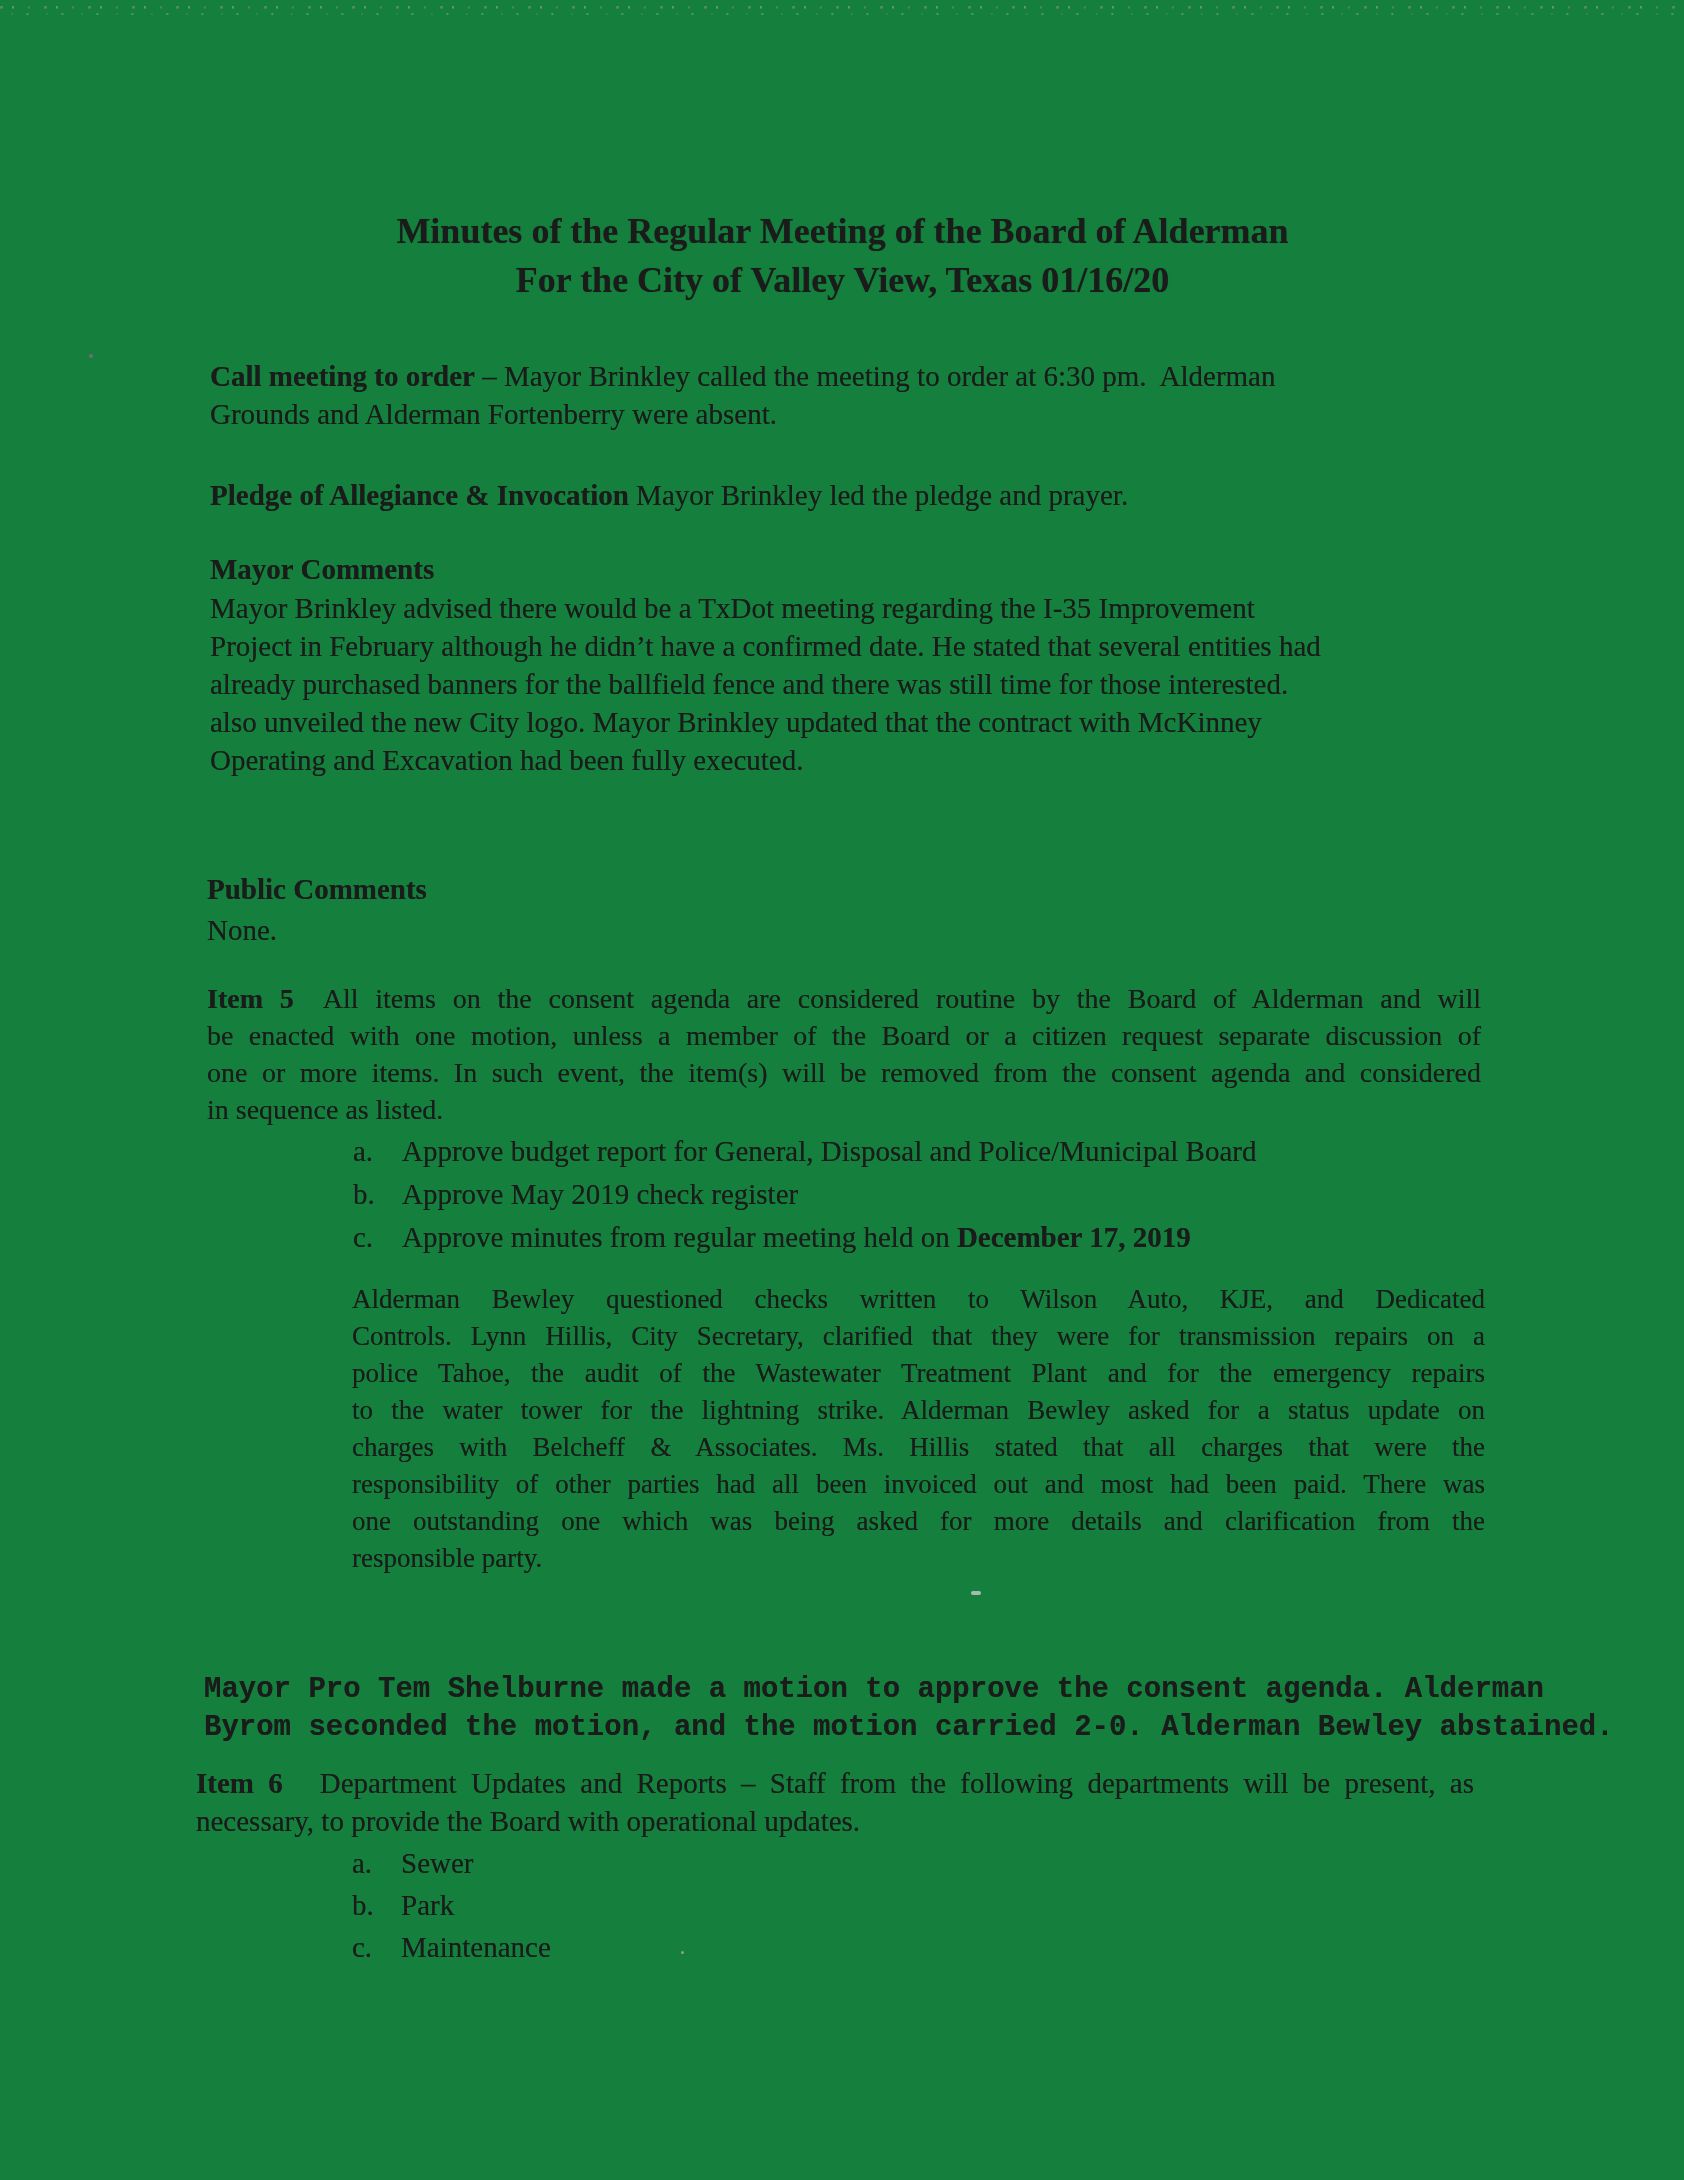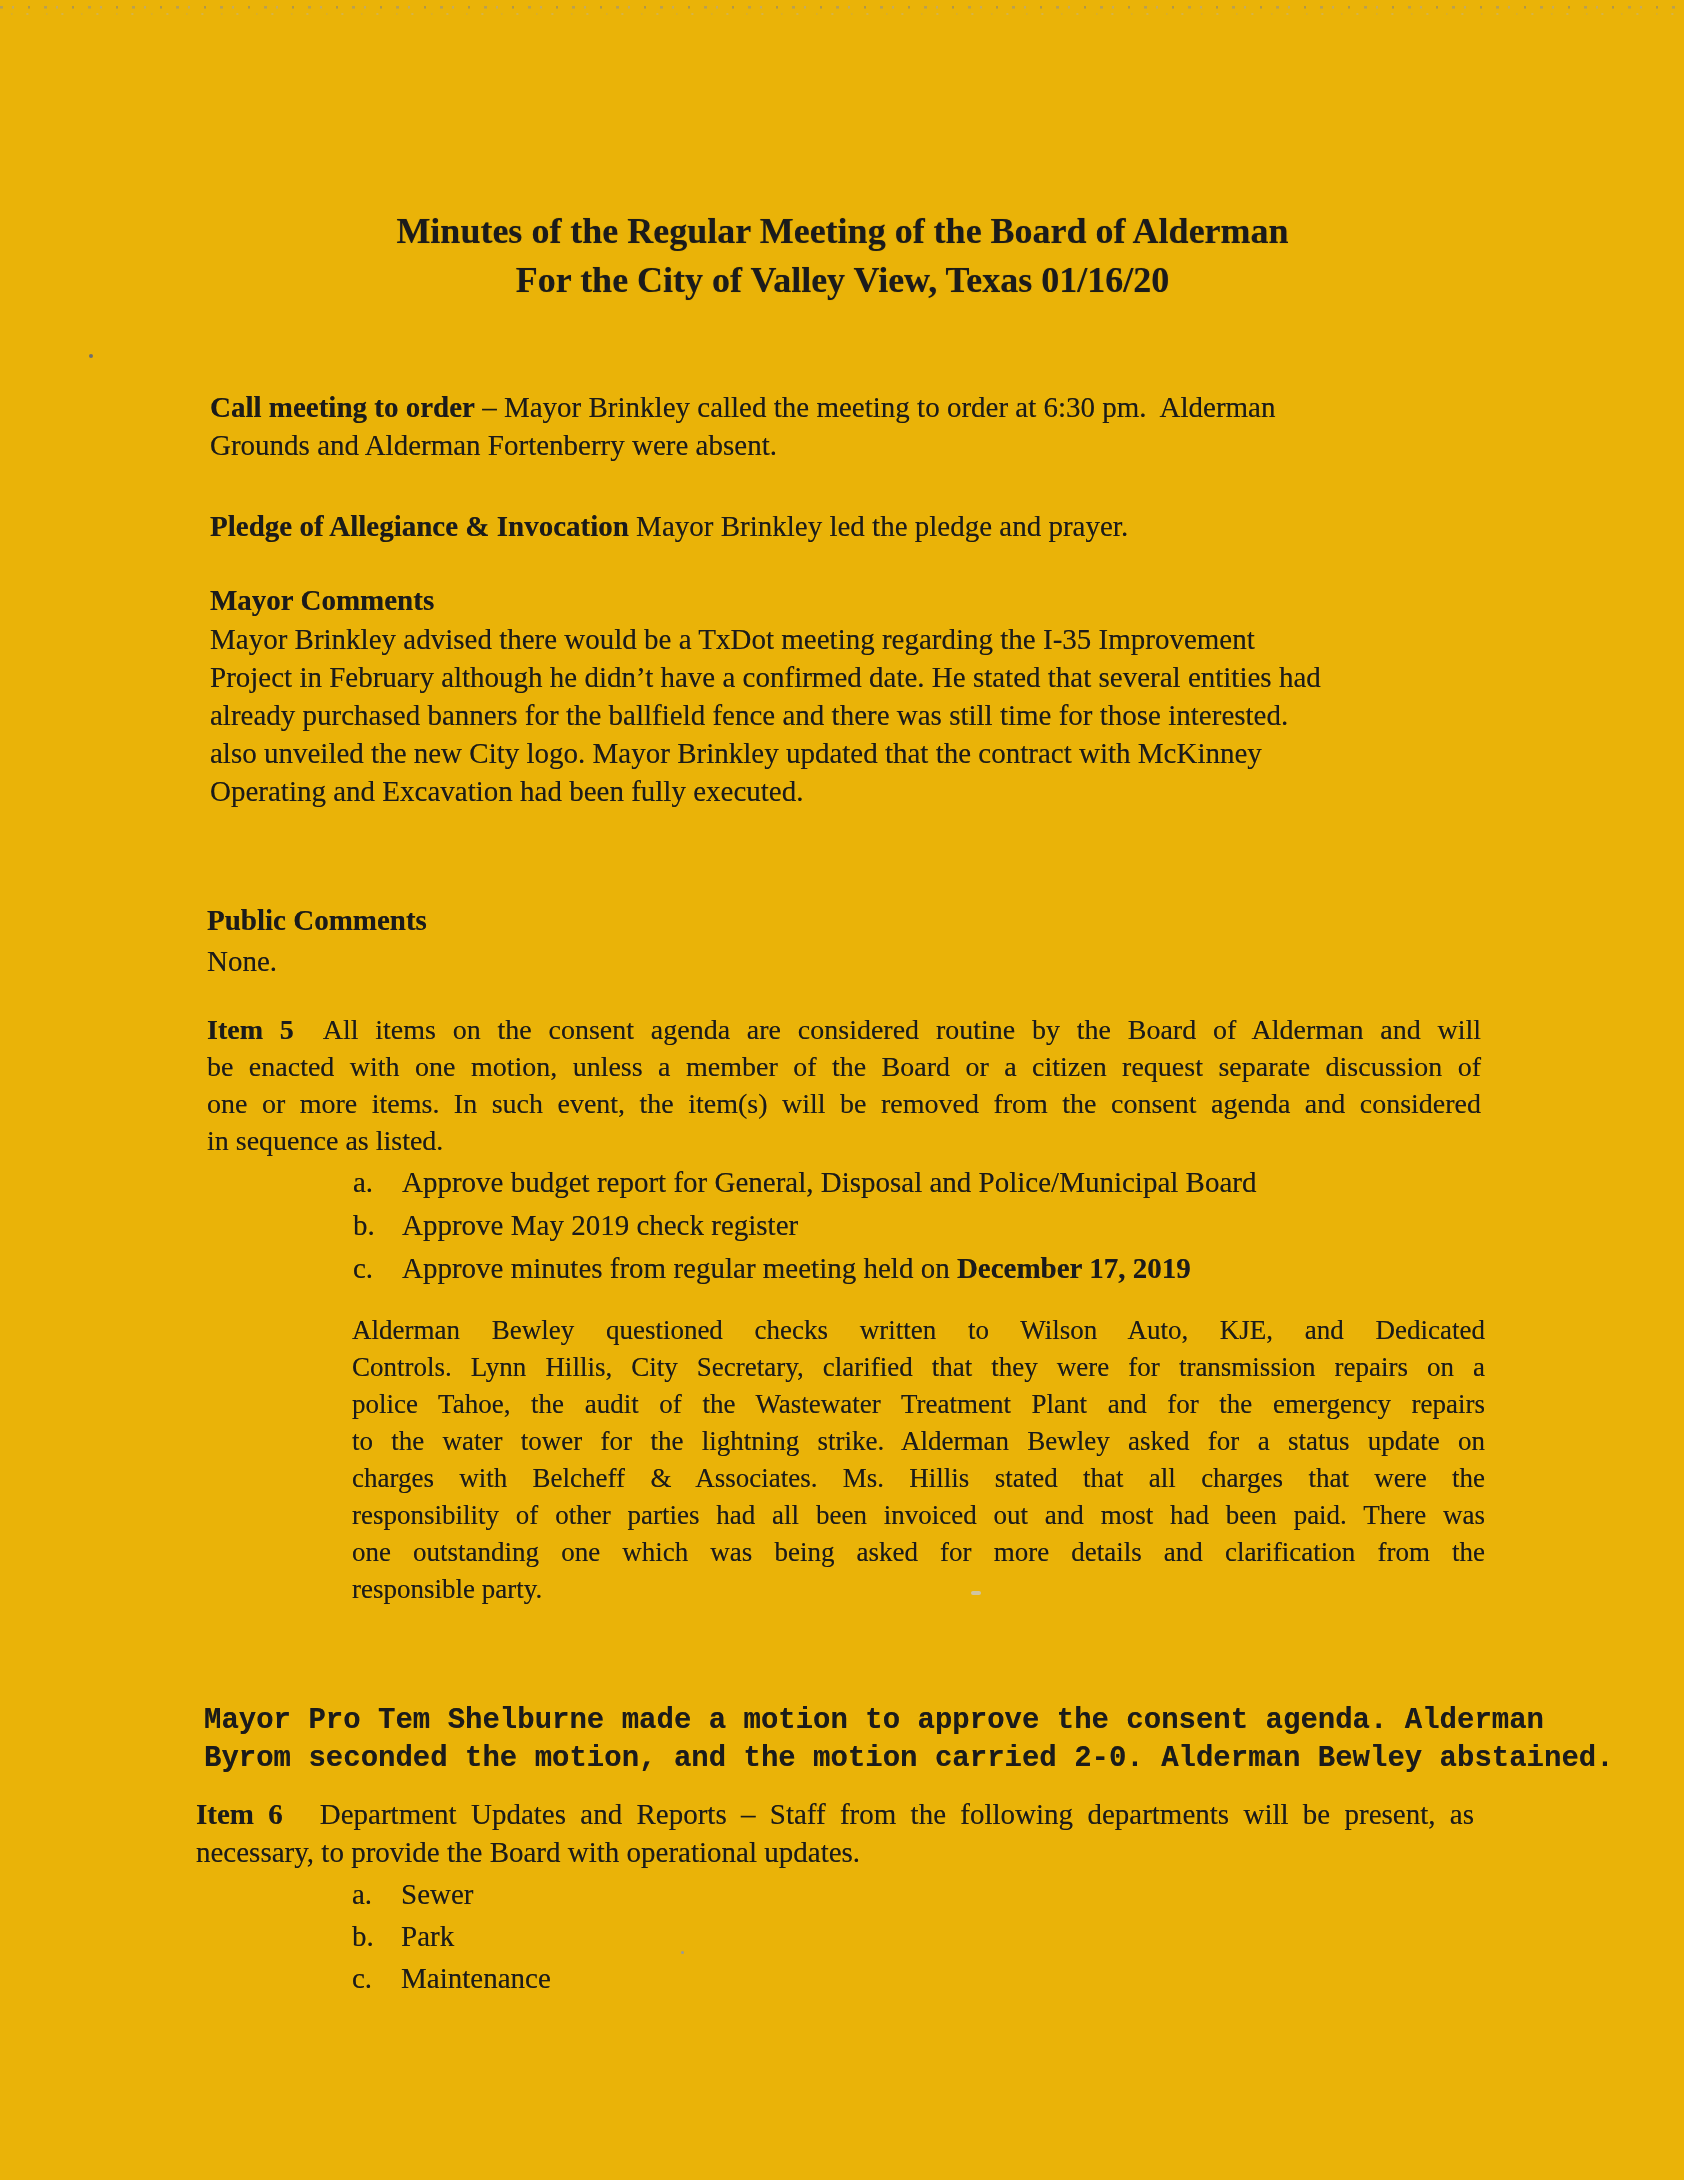--- a/index.html
+++ b/index.html
@@ -1,19 +1,19 @@
 <!DOCTYPE html>
 <html style="font-size:13.6px"><head>
 <meta charset="utf-8">
 <style>
   html,body{margin:0;padding:0;background:#e8e8e8;}
   .page{
     position:relative;
     width:1685px;height:2181px;
-    background:#eab308;
+    background:#15803d;
     overflow:hidden;
     font-family:"Liberation Serif","DejaVu Serif",serif;
     color:#1b1b1b;
   }
   .scan-noise{
     position:absolute;left:0;top:3.4px;width:100%;height:8.5px;opacity:.55;
     background:
       repeating-linear-gradient(90deg,#8f8f8f 0 2.6px,transparent 2.6px 12px,#a5a5a5 12px 13.6px,transparent 13.6px 28px,#7f7f7f 28px 30px,transparent 30px 44px);
     background-size:auto 2.6px;background-repeat:repeat-x;background-position:0 2.6px;
   }
@@ -22,21 +22,21 @@
     background:
       repeating-linear-gradient(90deg,transparent 0 7.7px,#9a9a9a 7.7px 9.4px,transparent 9.4px 23px,#b3b3b3 23px 25px,transparent 25px 35px);
     background-size:auto 1.7px;background-repeat:repeat-x;background-position:3.4px 1.7px;
   }
   .blk{position:absolute;}
   .line{white-space:pre;}
   .fs-body{font-size:29px;line-height:38px;}
   .b{font-weight:bold;}
   .title{left:0;top:207px;width:100%;text-align:center;font-weight:bold;font-size:36px;line-height:49px;
          text-shadow:0 0 0.9px rgba(0,0,0,.4);}
-  .ink{text-shadow:0 0 0.5px rgba(0,0,0,.45);margin-top:31px;}
+  .ink{text-shadow:0 0 0.5px rgba(0,0,0,.45);}
   .jline{white-space:nowrap;text-align:justify;text-align-last:justify;}
   .tab5{display:inline-block;width:29px;}
   .tab6{display:inline-block;width:37px;}
   .list-row{display:flex;}
   .list-row .marker{width:49px;flex:0 0 49px;}
   .item5para{left:207px;top:980px;width:1274px;font-size:28px;line-height:37px;}
   .discussion{left:352px;top:1281px;width:1133px;font-size:27px;line-height:37px;}
   .dot{position:absolute;border-radius:50%;background:#6f6f6f;}
   .dot1{left:89px;top:354px;width:4.3px;height:4.3px;}
   .dot2{left:681px;top:1951px;width:3.4px;height:3.4px;background:#999;}

